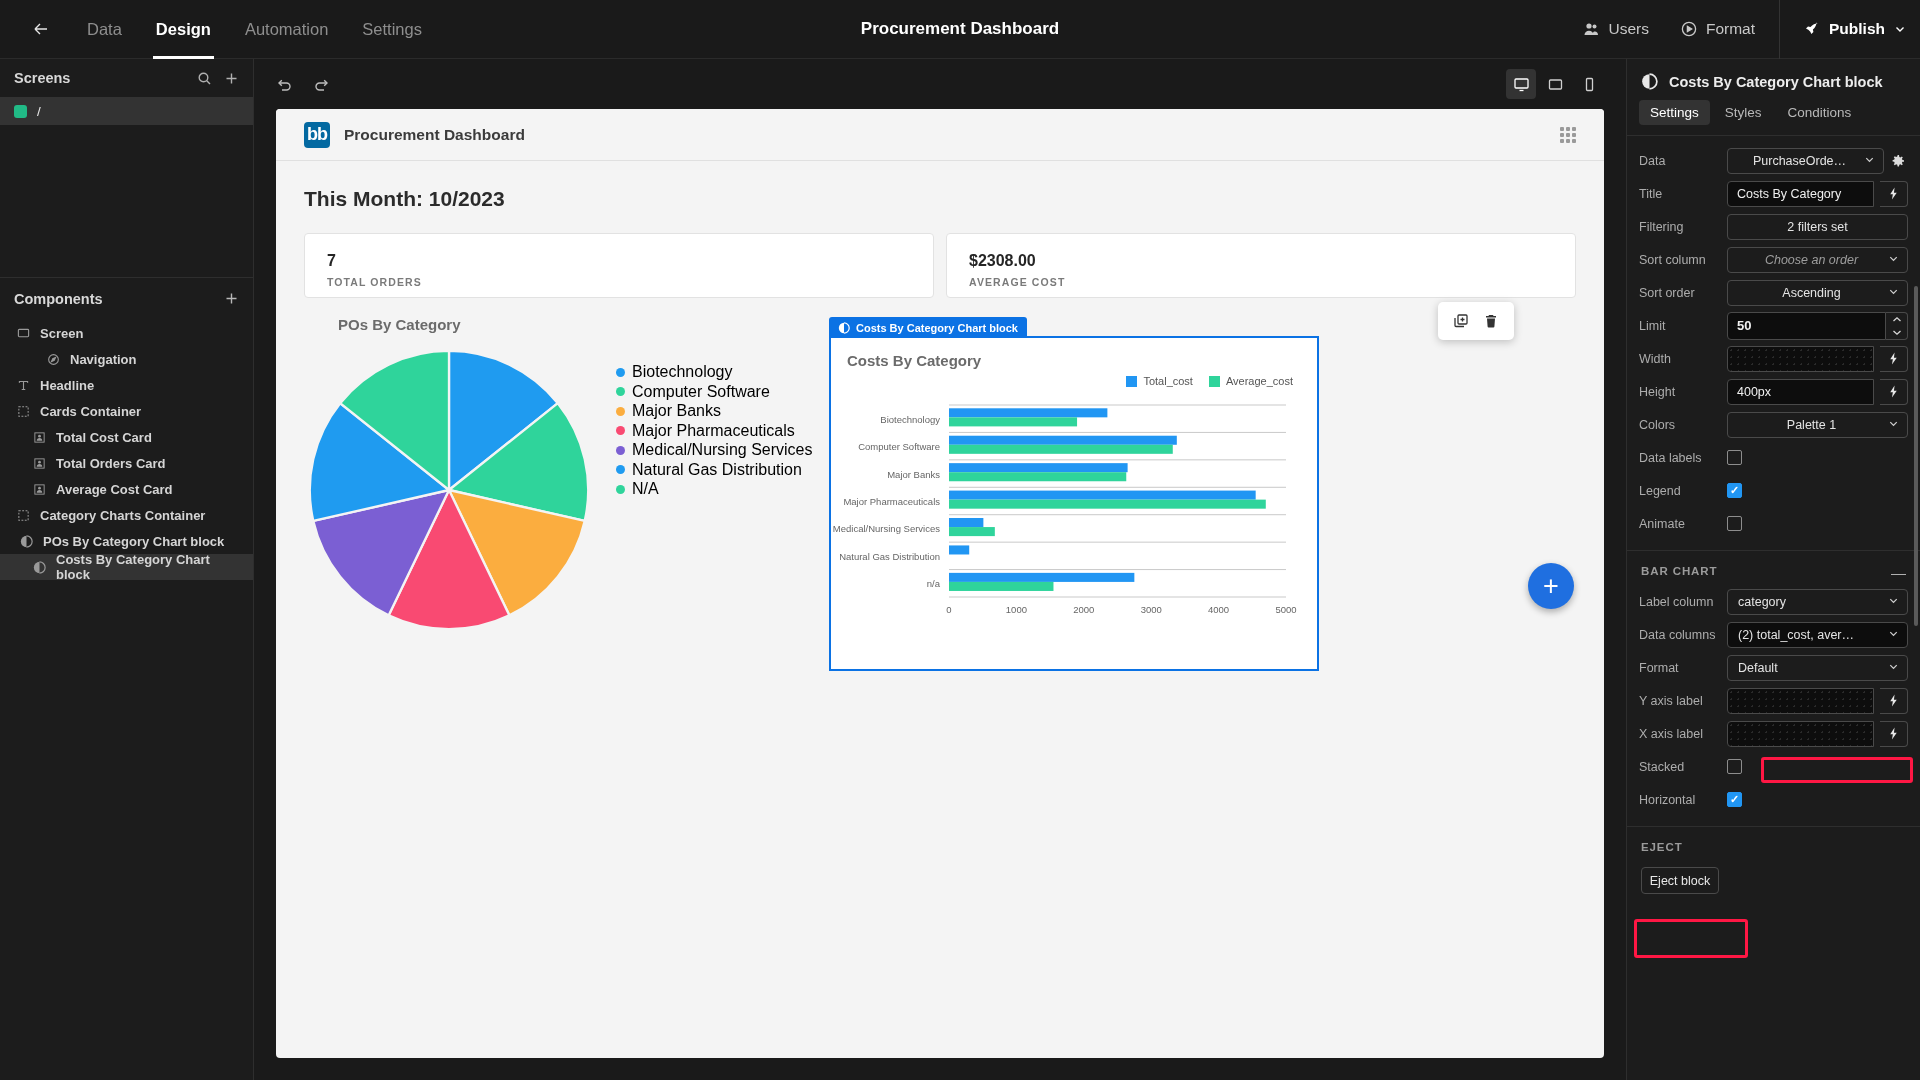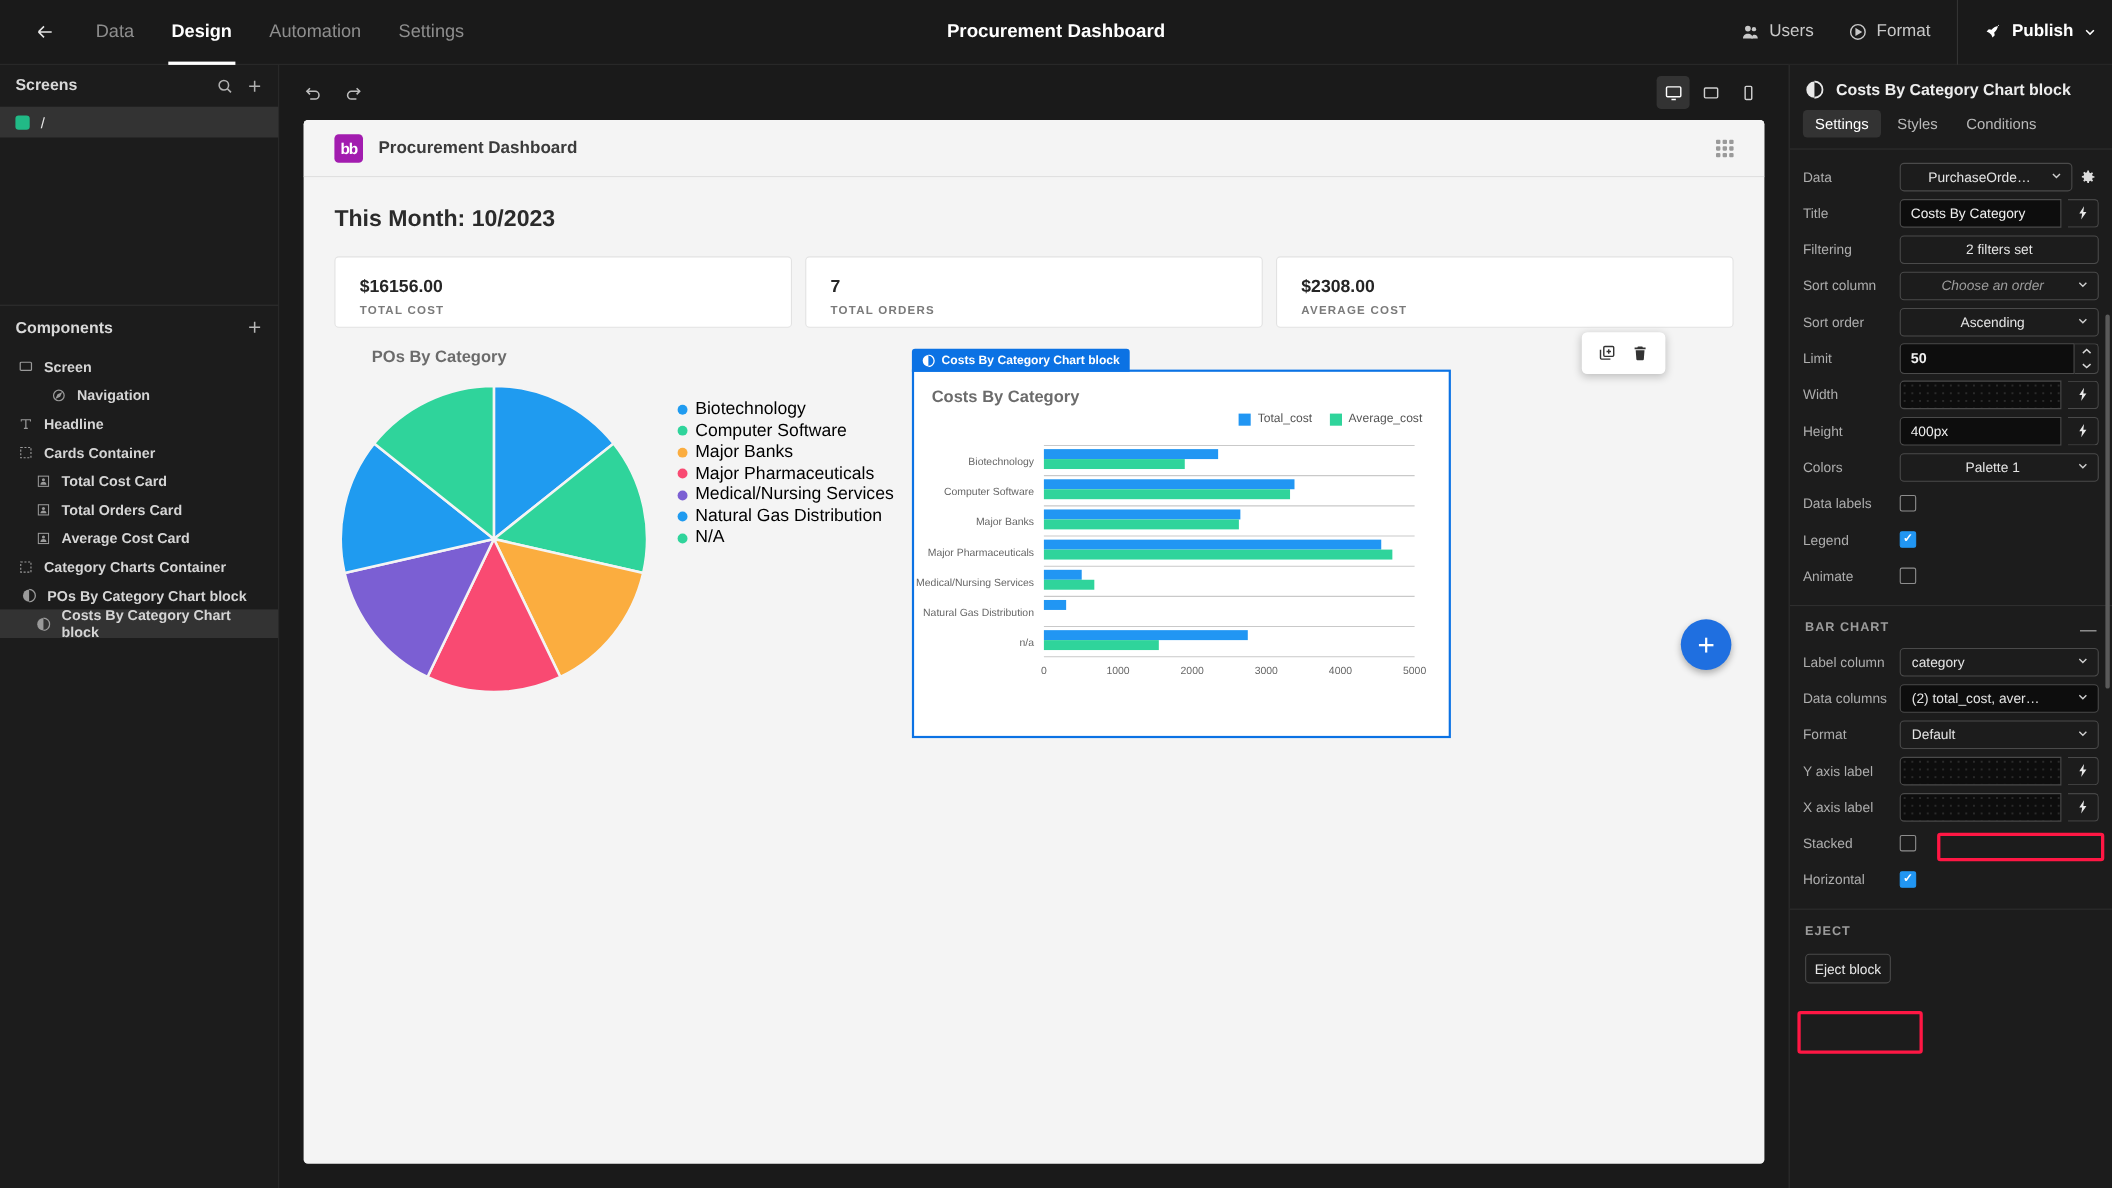--- a/index.html
+++ b/index.html
@@ -98,23 +98,23 @@
   .canvas-area { flex: 1; padding: 0 22px 22px 22px; min-height: 0; }
   .preview {
     width: 100%; height: 100%; background: #f4f4f4; border-radius: 4px;
     overflow: hidden; position: relative; font-family: "Liberation Sans", sans-serif;
   }
   .pv-nav {
     height: 52px; background: #f4f4f4; border-bottom: 1px solid #e0e0e0;
     display: flex; align-items: center; padding: 0 28px;
   }
   .pv-logo {
-    width: 26px; height: 26px; background: #a21caf; border-radius: 4px;
+    width: 26px; height: 26px; background: #0369a1; border-radius: 4px;
     display: flex; align-items: center; justify-content: center;
-    color: #fff; font-size: 14px; font-weight: bold; letter-spacing: -1px;
+    color: #fff; font-size: 18px; font-weight: bold; letter-spacing: -1px;
   }
   .pv-title { margin-left: 14px; color: #3b3b3b; font-size: 15.5px; font-weight: bold; }
   .pv-grip {
     margin-left: auto; width: 16px; height: 16px;
     display: grid; grid-template-columns: repeat(3,1fr); grid-template-rows: repeat(3,1fr);
     gap: 2px; cursor: pointer;
   }
   .pv-grip i { background: #9a9a9a; border-radius: 1px; display: block; }
   .pv-body { padding: 26px 28px 0 28px; position: relative; }
   .pv-h1 { color: #2b2b2b; font-size: 21px; font-weight: bold; margin-bottom: 22px; }
@@ -482,24 +482,20 @@
                 <i></i>
                 <i></i>
                 <i></i>
             </div>
           </div>
 
           <div class="pv-body">
             <div class="pv-h1">This Month: 10/2023</div>
 
             <div class="cards">
-              <div class="card">
-                <div class="card-val">$16156.00</div>
-                <div class="card-lbl">TOTAL COST</div>
-              </div>
               <div class="card">
                 <div class="card-val">7</div>
                 <div class="card-lbl">TOTAL ORDERS</div>
               </div>
               <div class="card">
                 <div class="card-val">$2308.00</div>
                 <div class="card-lbl">AVERAGE COST</div>
               </div>
             </div>
 

